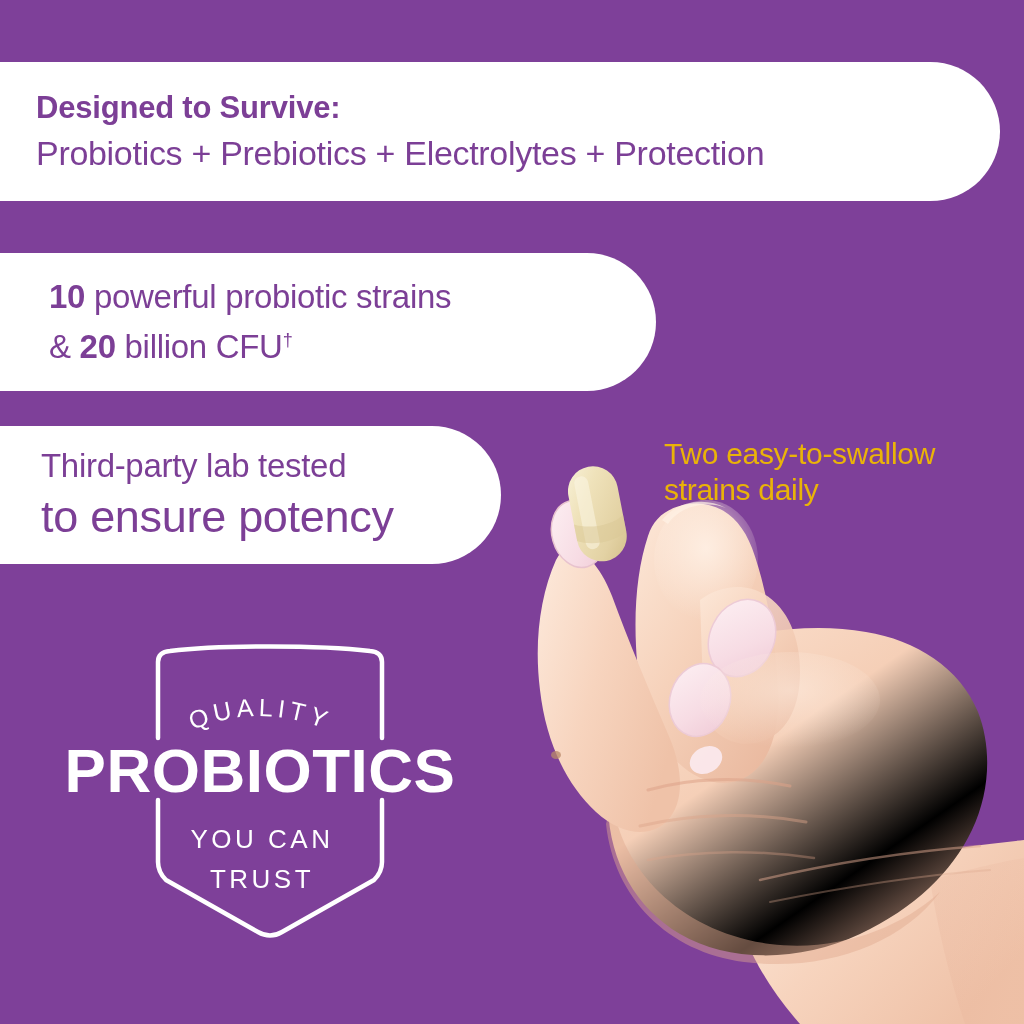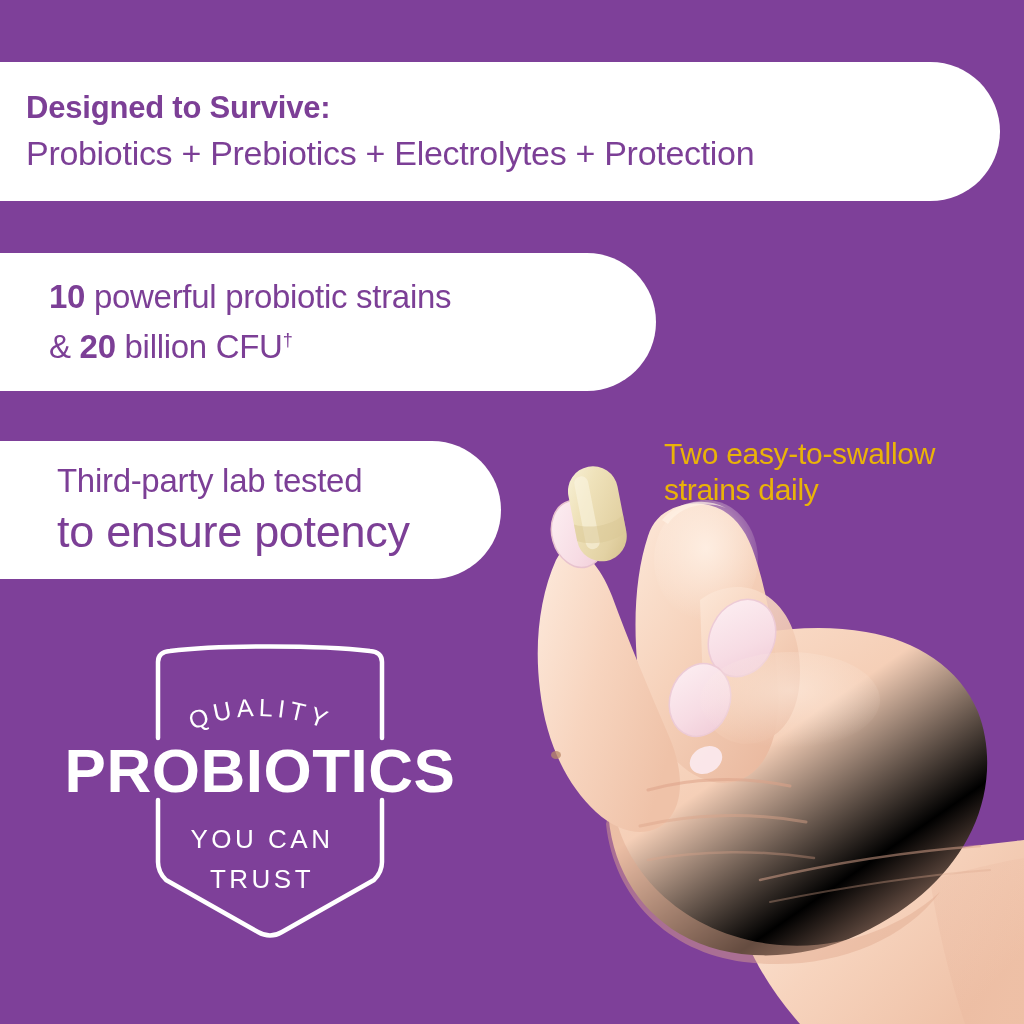--- a/index.html
+++ b/index.html
@@ -25,23 +25,23 @@
   .banner {
     position: absolute;
     left: 0;
     background: #FFFFFF;
     border-radius: 0 999px 999px 0;
     display: flex;
     flex-direction: column;
     justify-content: center;
     box-sizing: border-box;
   }
-  #banner-1 { top: 62px;  width: 1000px; height: 139px; padding-left: 26px; }
+  #banner-1 { top: 62px;  width: 1000px; height: 139px; padding-left: 36px; }
   #banner-2 { top: 253px; width: 656px;  height: 138px; padding-left: 49px; }
-  #banner-3 { top: 441px; width: 501px;  height: 138px; padding-left: 57px; }
+  #banner-3 { top: 426px; width: 501px;  height: 138px; padding-left: 41px; }
 
   .b-line {
     color: #7C3F96;
     line-height: 1.16;
     white-space: nowrap;
   }
   .b1-l1 { font-size: 31px; font-weight: bold; letter-spacing: -0.2px; }
   .b1-l2 { font-size: 34px; font-weight: normal; letter-spacing: -0.3px; margin-top: 8px; }
   .b2-l1 { font-size: 33px; font-weight: normal; letter-spacing: -0.3px; }
   .b2-l2 { font-size: 33px; font-weight: normal; letter-spacing: -0.3px; margin-top: 11px; }

